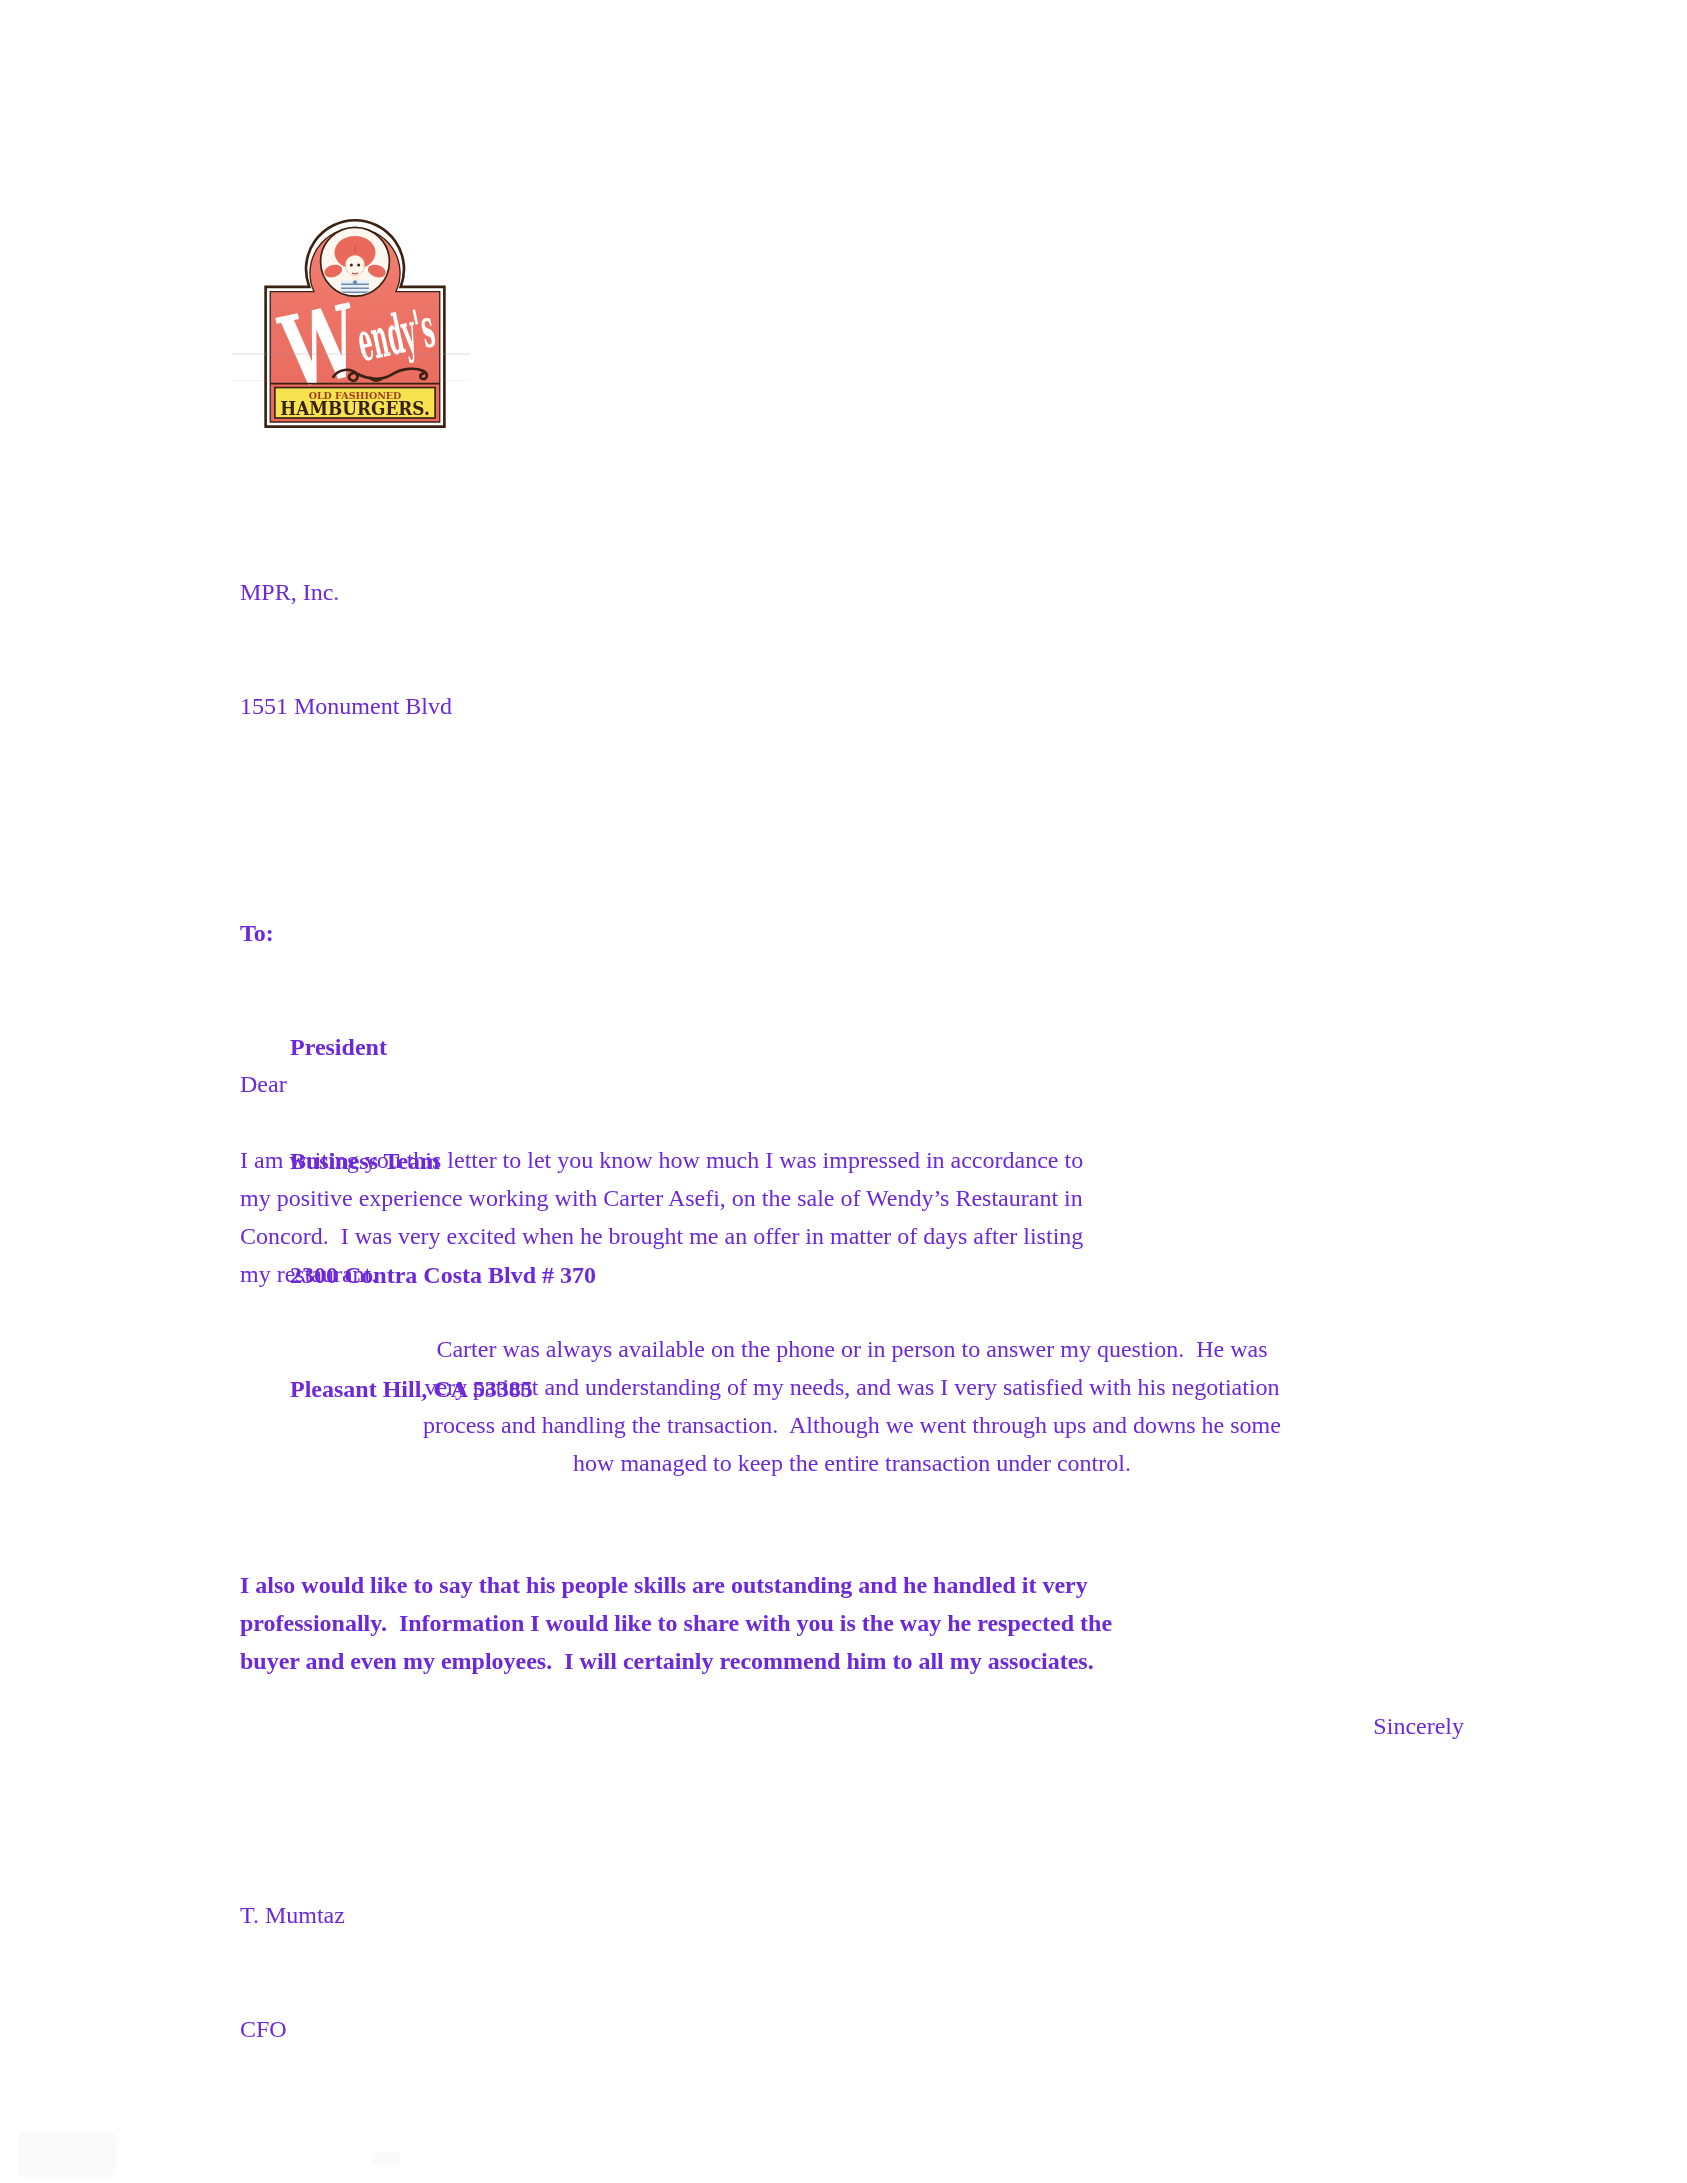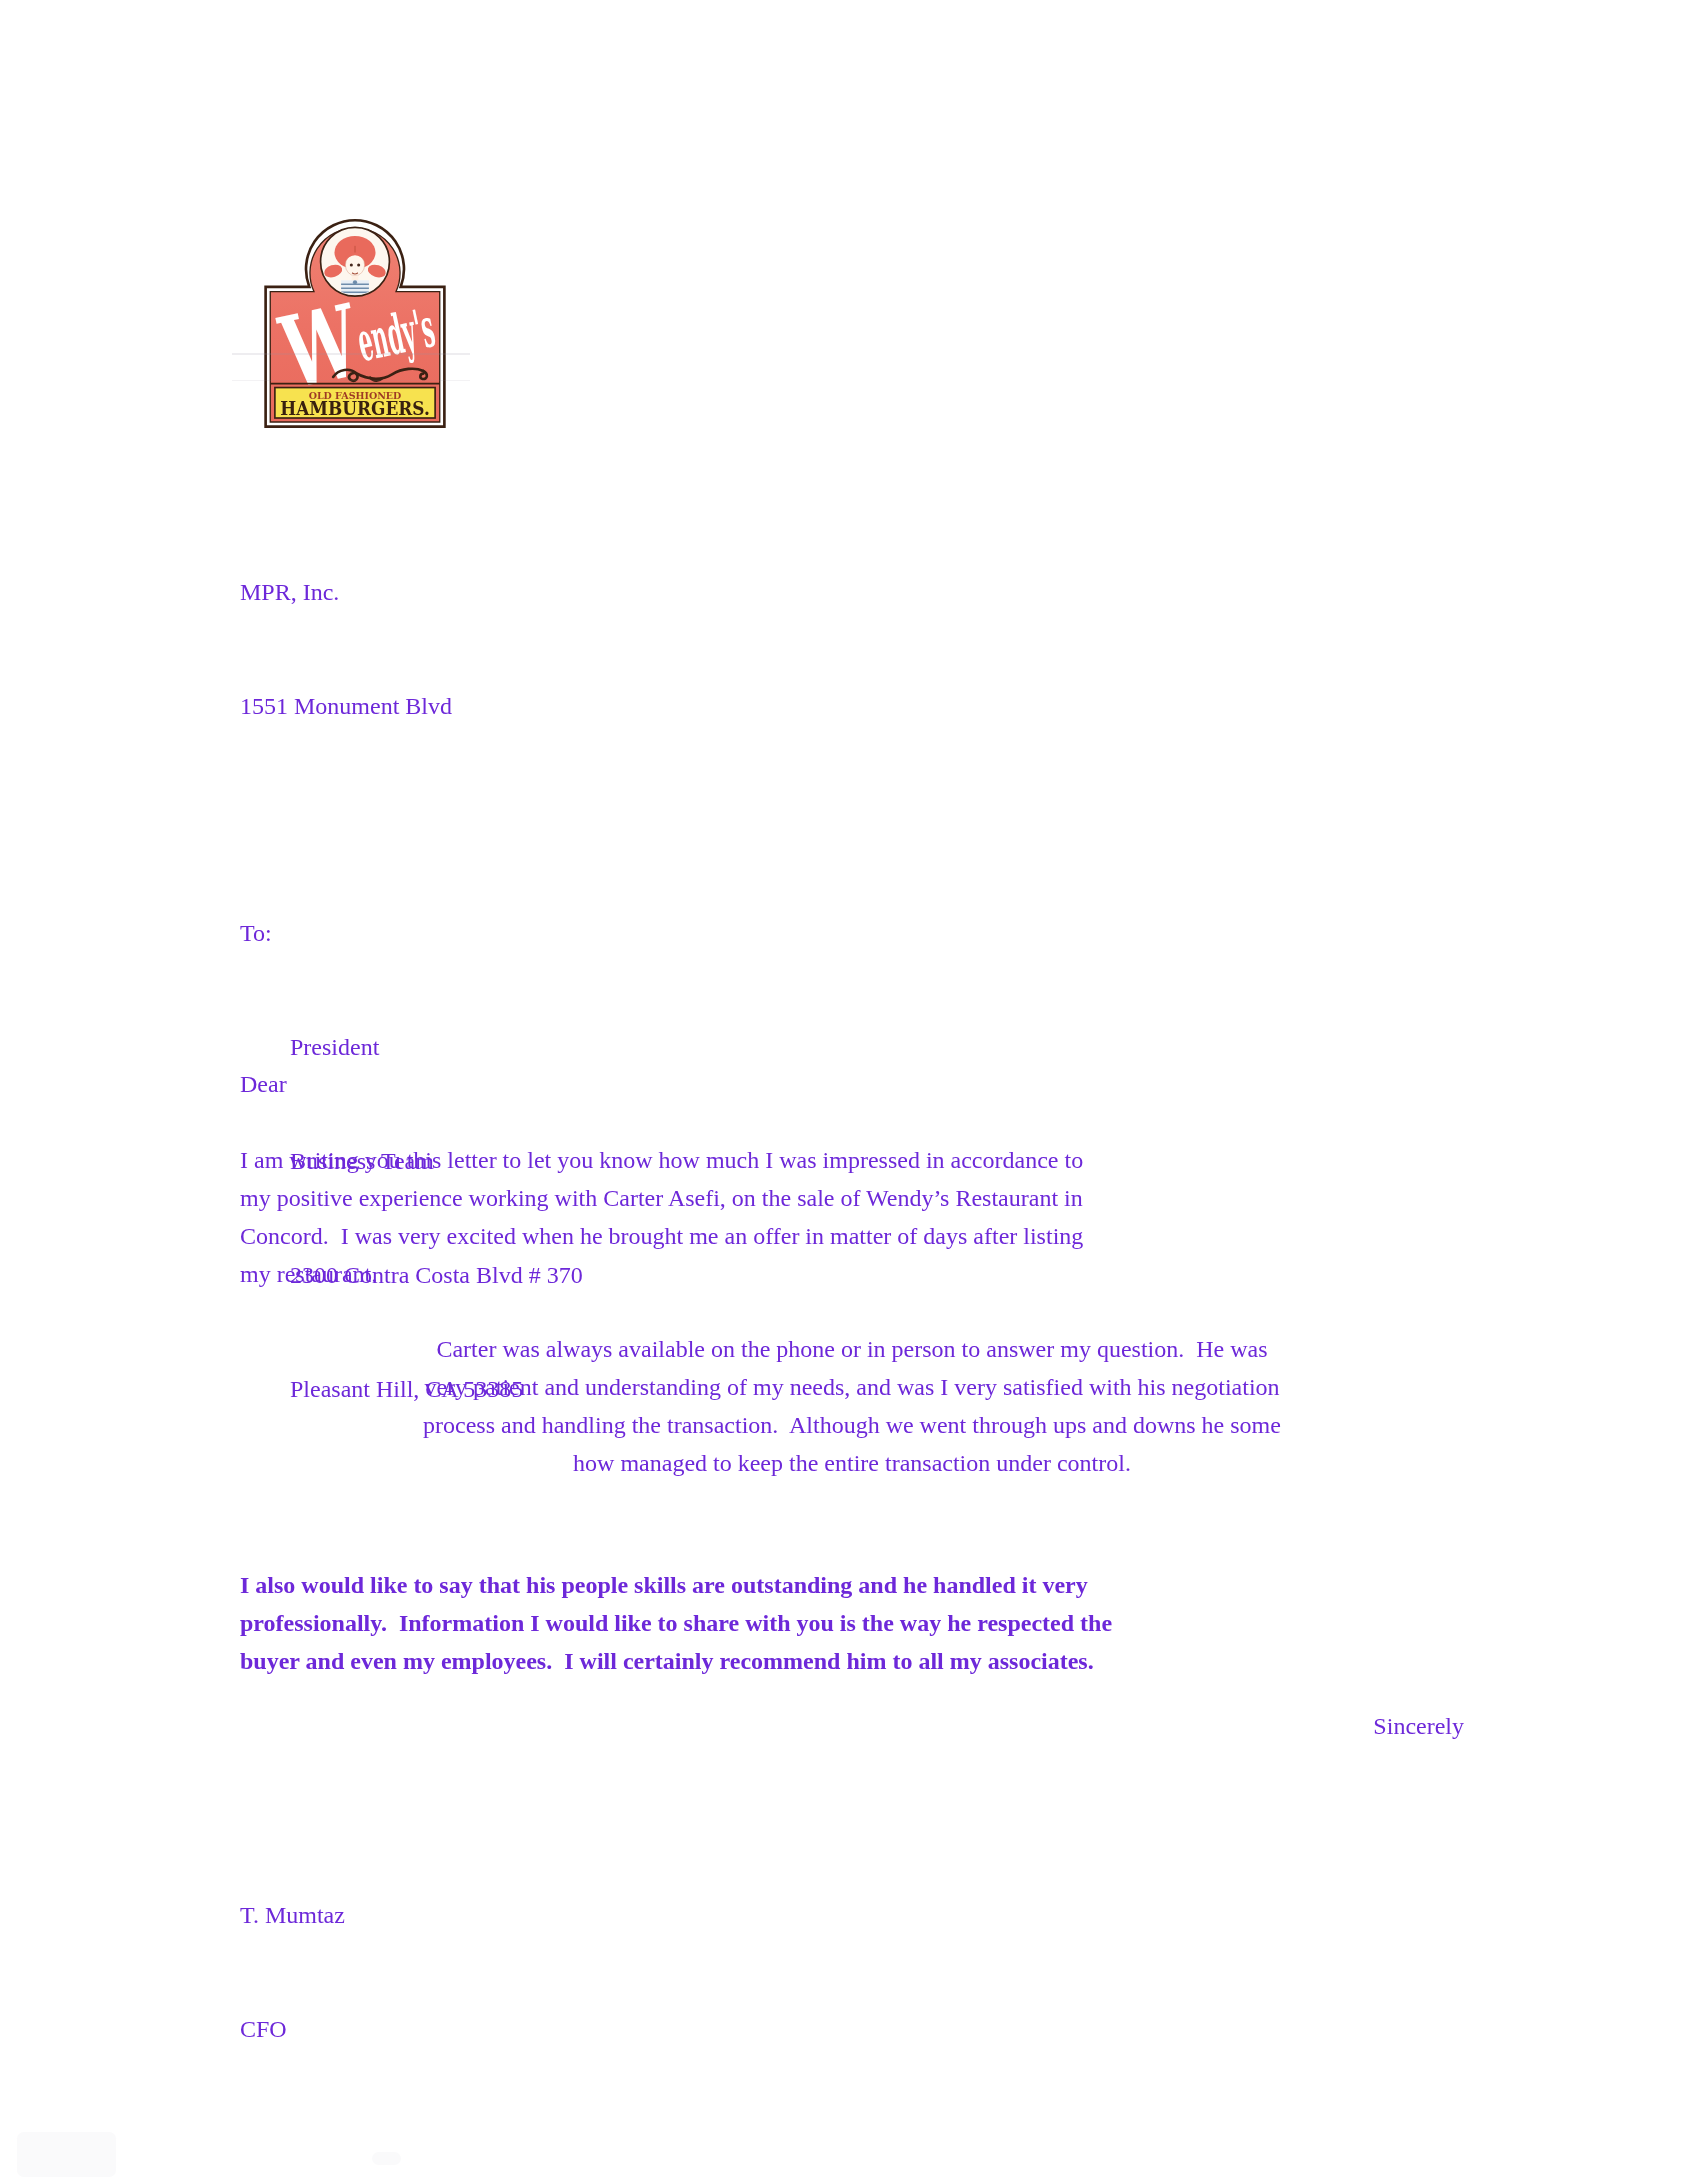--- a/index.html
+++ b/index.html
@@ -104,21 +104,21 @@
   </div>
 
   <div class="streak" style="left:232px;top:353px;width:238px;height:2px;"></div>
   <div class="streak" style="left:232px;top:380px;width:238px;height:1.3px;opacity:.7;"></div>
 
   <div class="tblock" style="top:497px;">
     <div>MPR, Inc.</div>
     <div>1551 Monument Blvd</div>
   </div>
 
-  <div class="tblock" style="top:838px;">
+  <div class="tblock" style="top:838px;font-weight:bold;">
     <div>To:</div>
     <div class="recipient-line">President</div>
     <div class="recipient-line">Business Team</div>
     <div class="recipient-line">2300 Contra Costa Blvd # 370</div>
     <div class="recipient-line">Pleasant Hill, CA 53385</div>
   </div>
 
   <div class="tblock" style="top:1065px;">Dear</div>
 
   <div class="tblock" style="top:1141px;">I am writing you this letter to let you know how much I was impressed in accordance to

